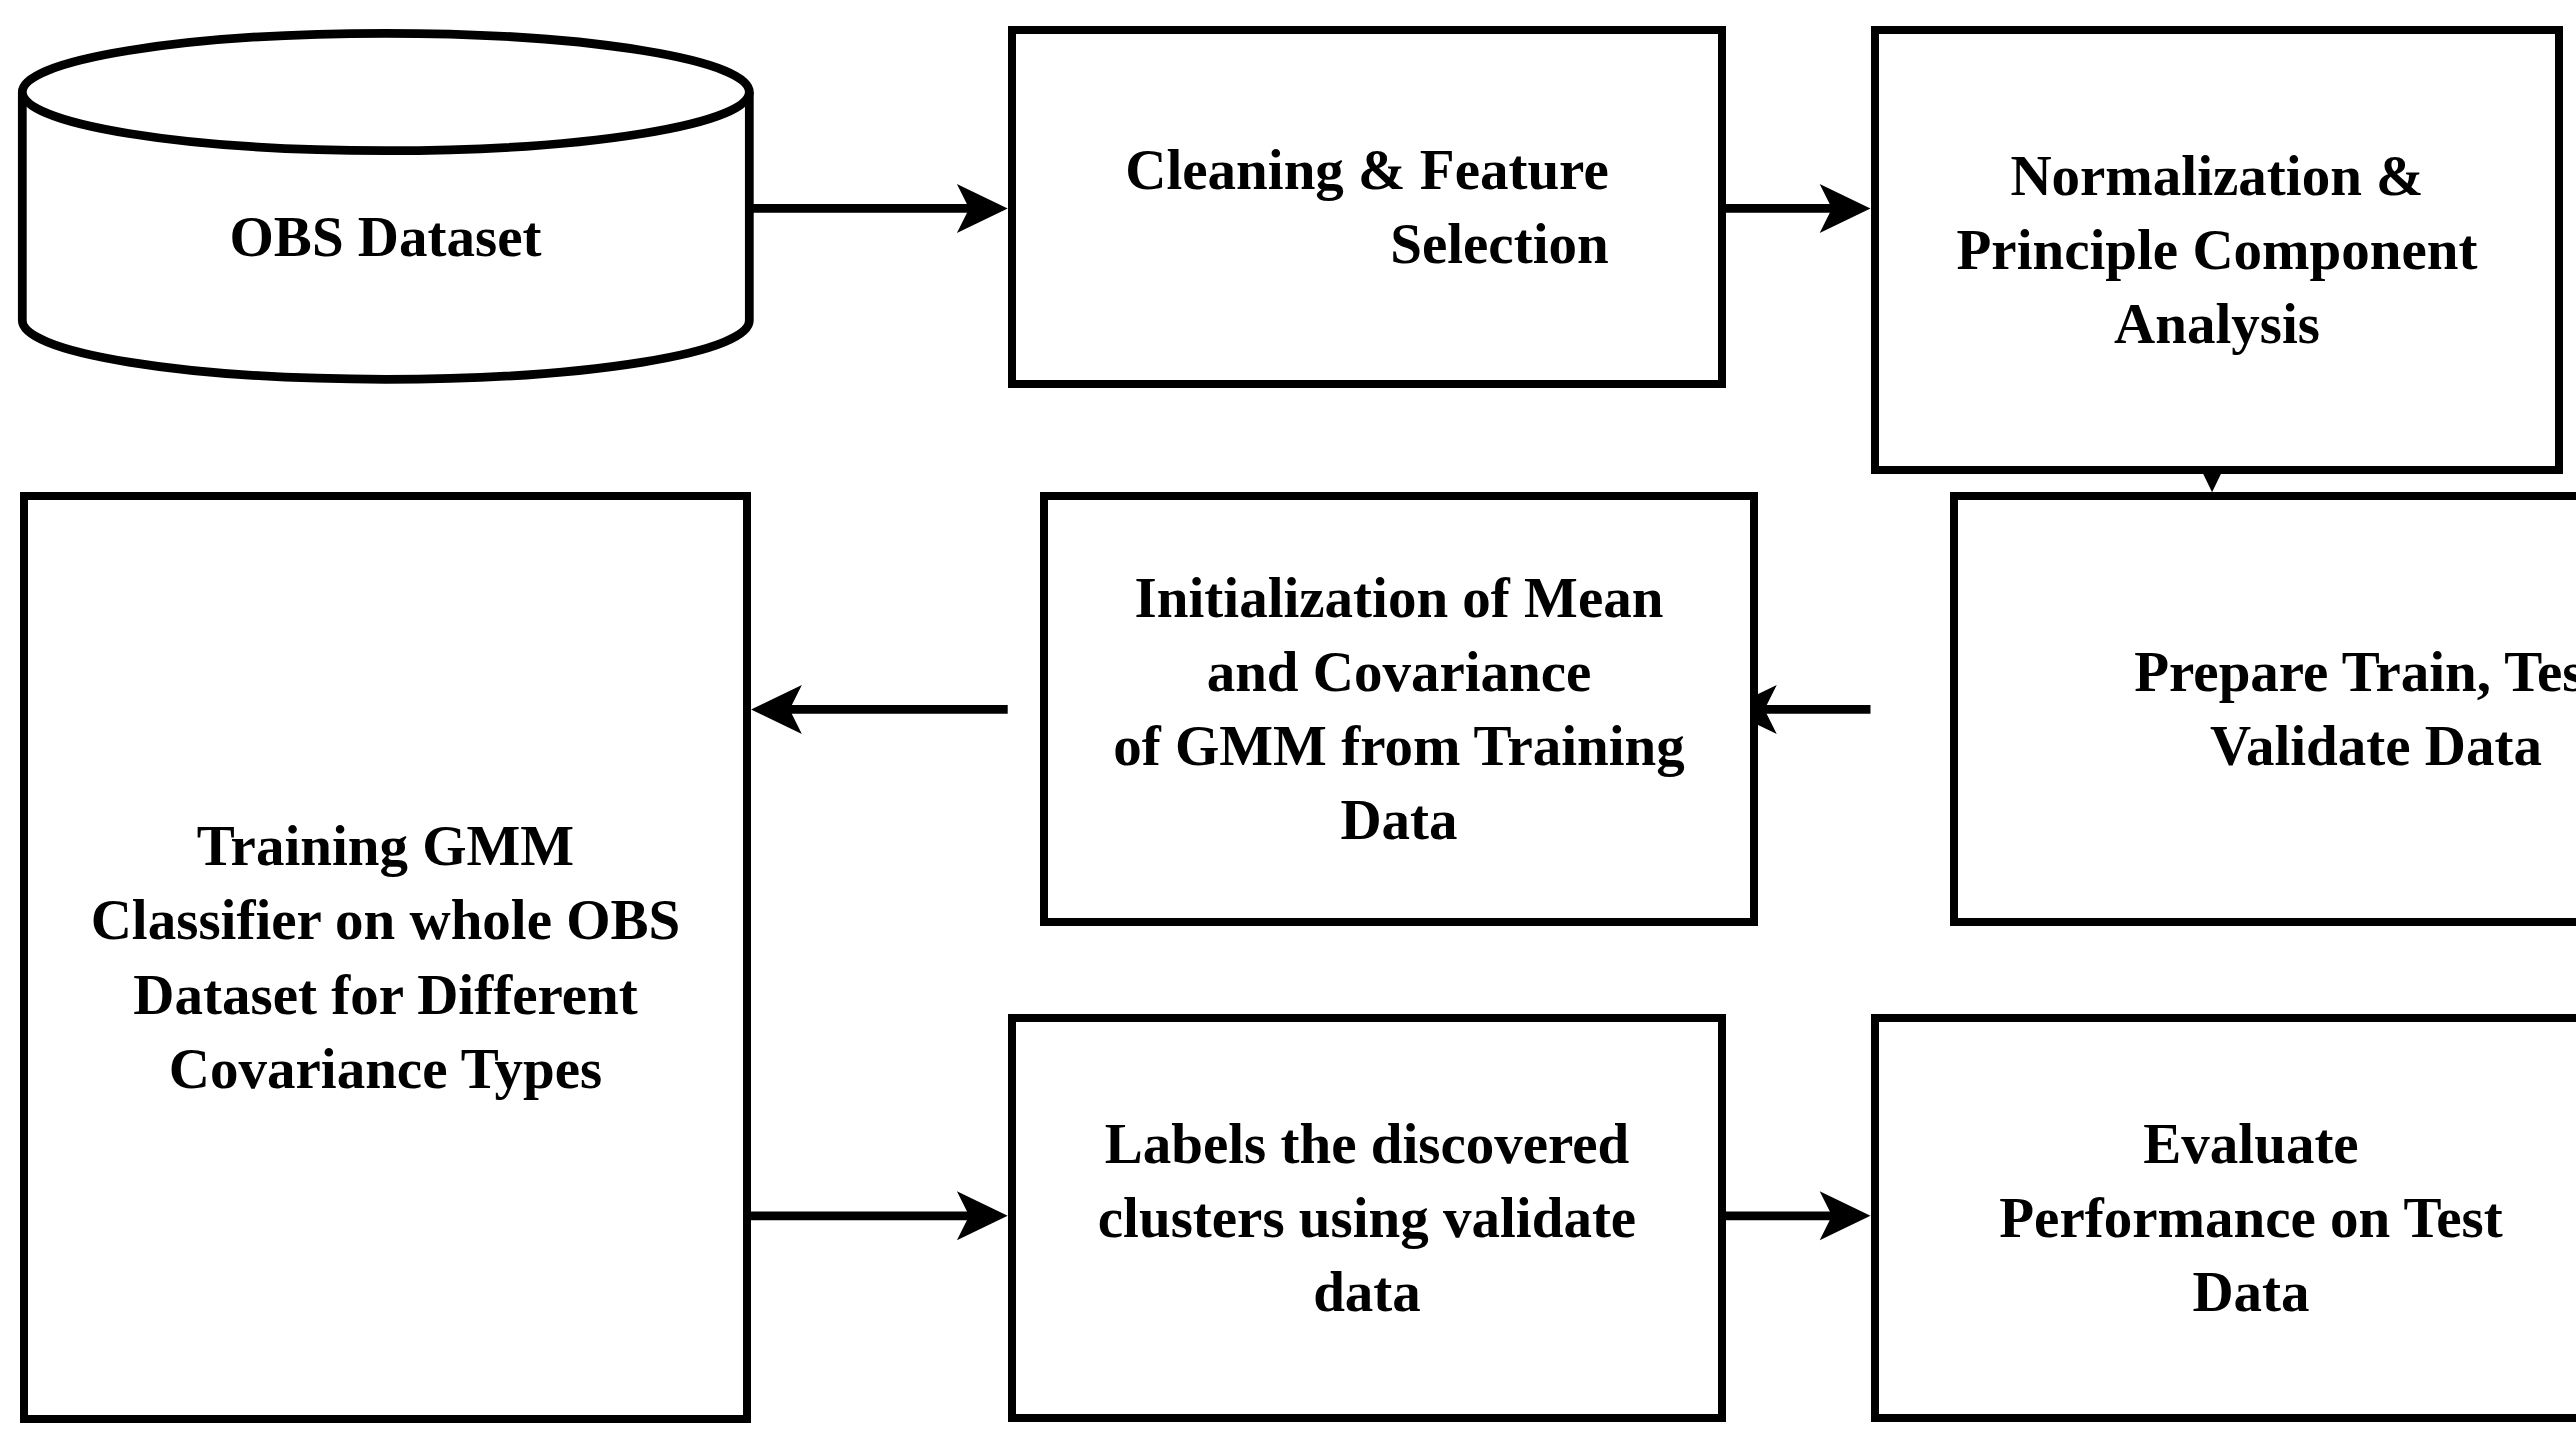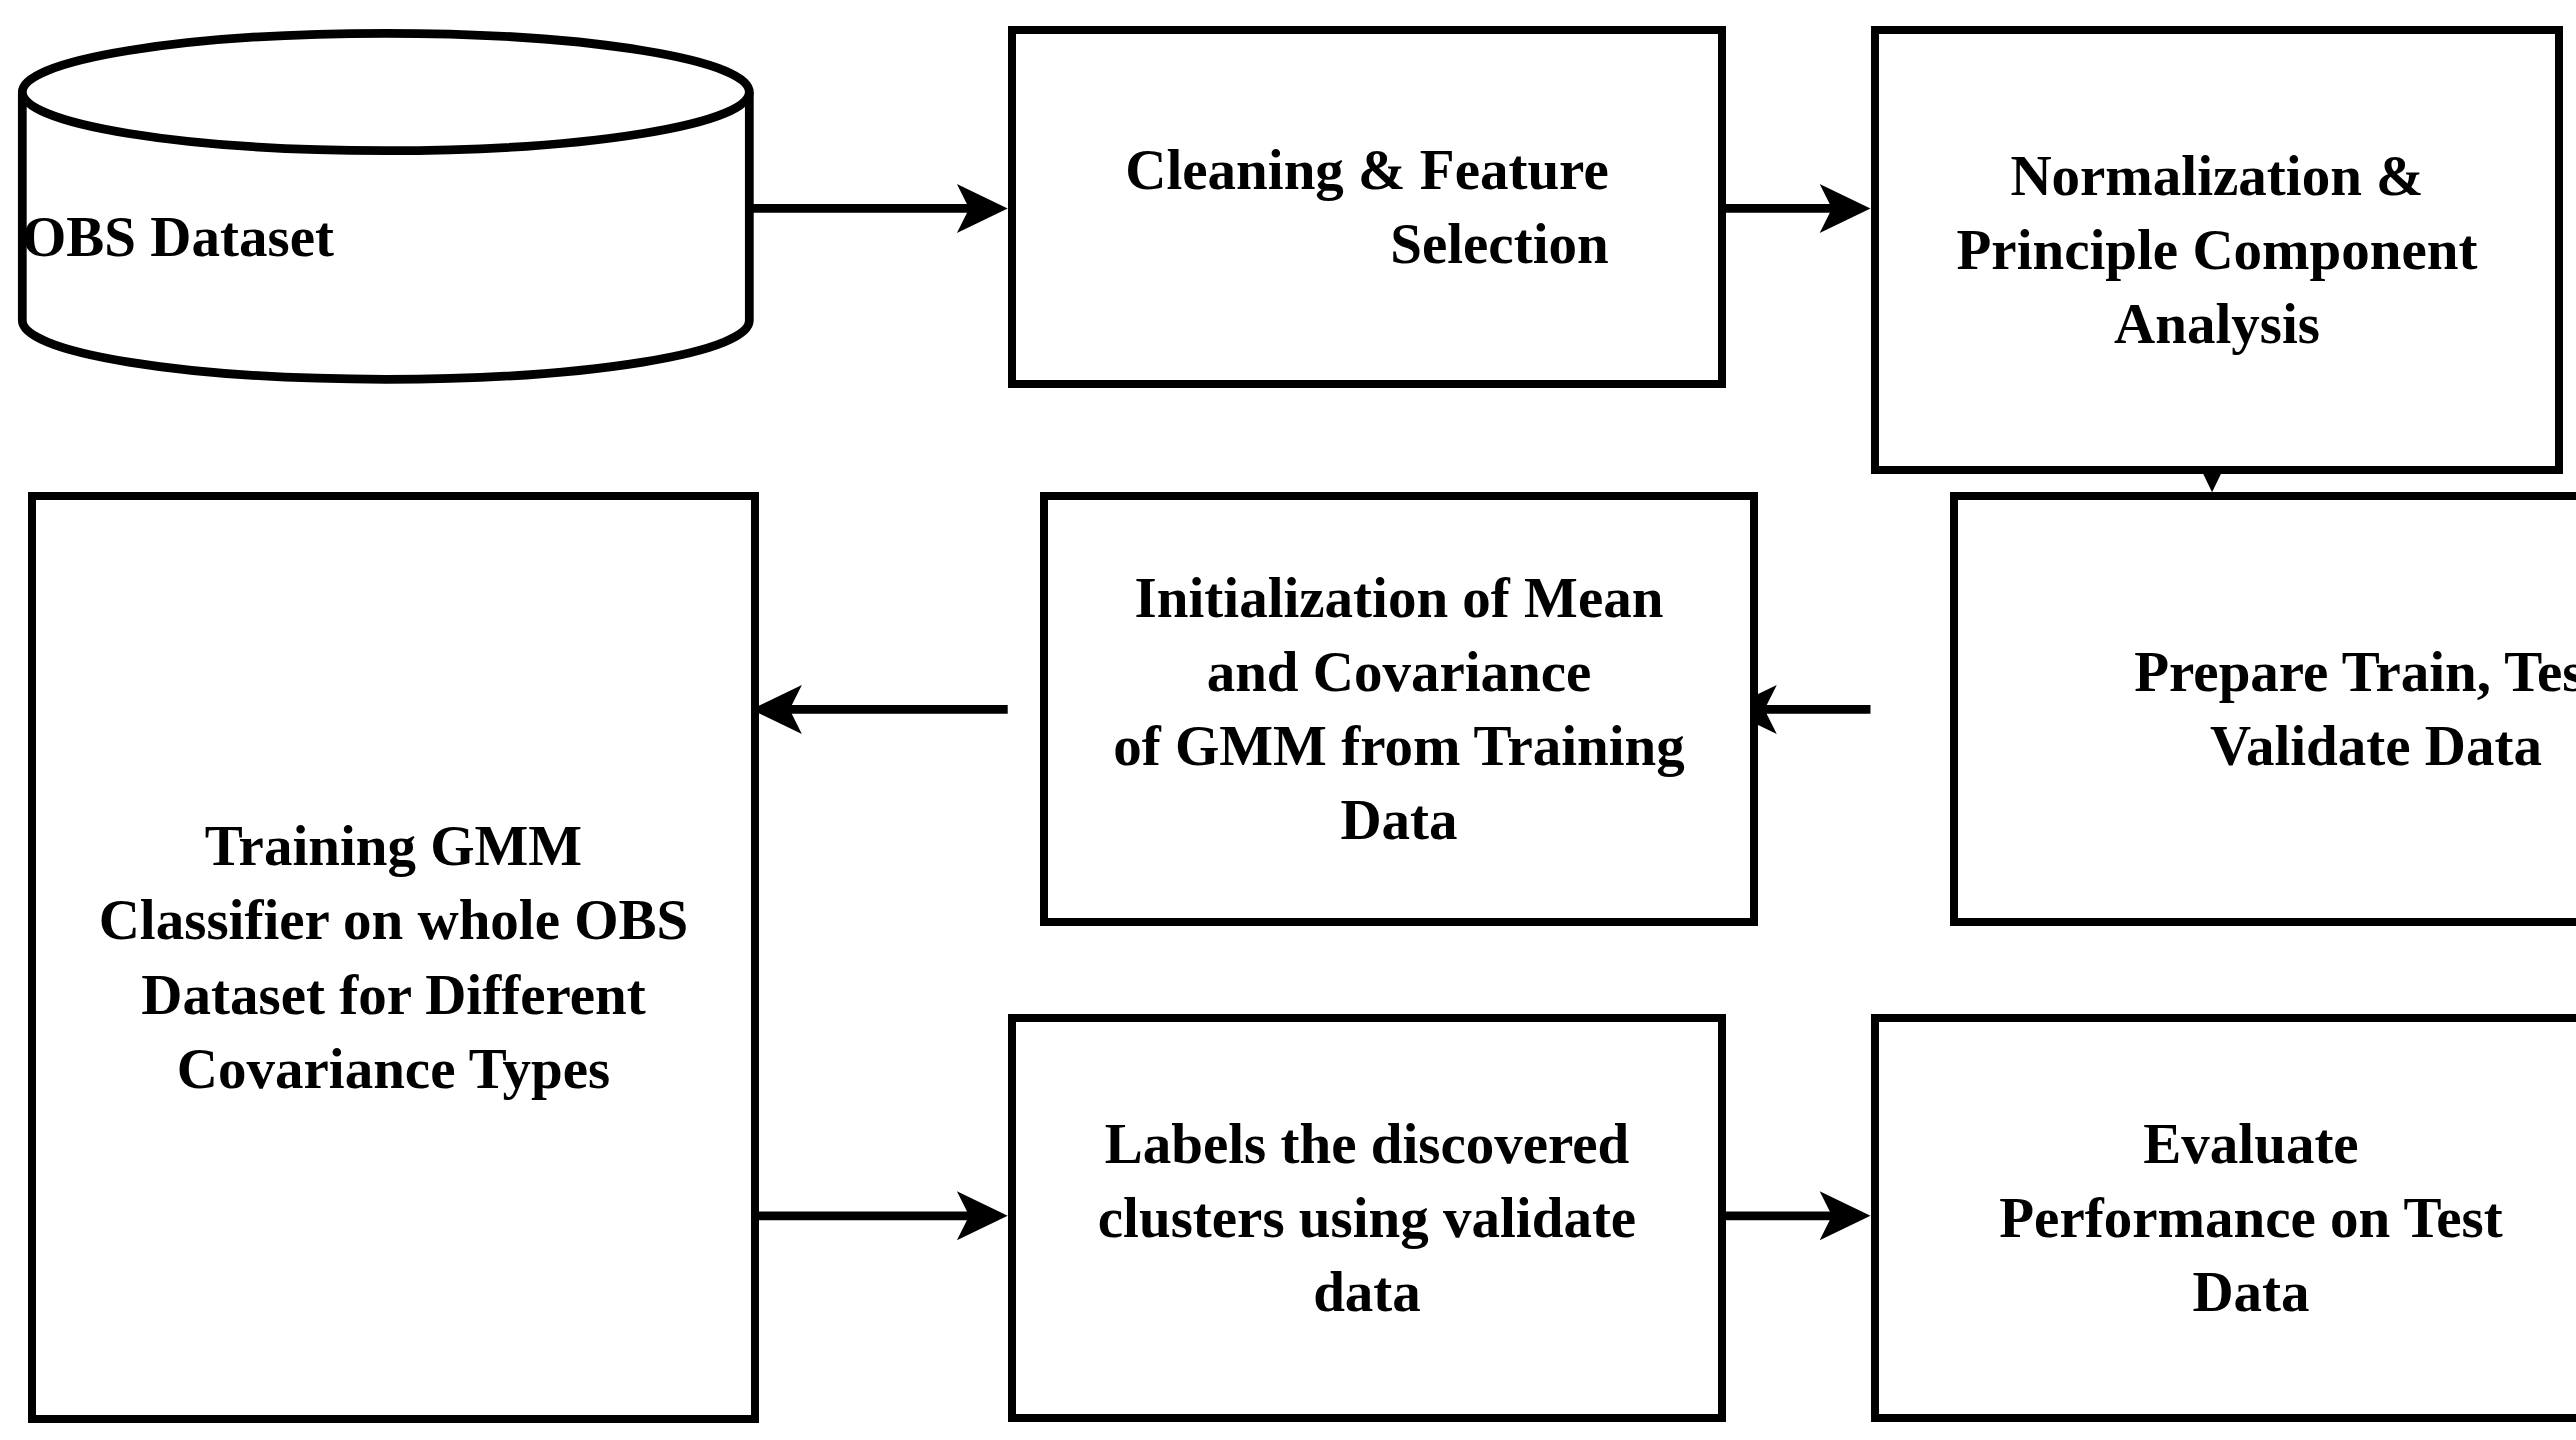--- a/index.html
+++ b/index.html
@@ -36,25 +36,26 @@
     font-weight: bold;
     font-size: 57px;
     line-height: 1.3;
     color: #000000;
   }
   .cyl-label {
     position: absolute;
     left: 22px;
     top: 200px;
     width: 727px;
+    text-align: center;
   }
   
   .n-cleaning      { left: 1008px; top: 26px;   width: 718px; height: 362px; text-align: right; }
   .n-normalization { left: 1871px; top: 26px;   width: 692px; height: 448px; }
-  .n-training      { left: 20px;   top: 492px;  width: 731px; height: 931px; margin-left: 8px; }
+  .n-training      { left: 20px;   top: 492px;  width: 731px; height: 931px; }
   .n-initialization{ left: 1008px; top: 492px;  width: 718px; height: 434px; margin-left: 32px; }
   .n-prepare       { left: 1950px; top: 492px;  width: 808px; height: 434px; padding-left: 44px; }
   .n-labels        { left: 1008px; top: 1014px; width: 718px; height: 408px; }
   .n-evaluate      { left: 1871px; top: 1014px; width: 760px; height: 408px; }
 </style>
 </head>
 <body>
 
 <div class="canvas">
 

